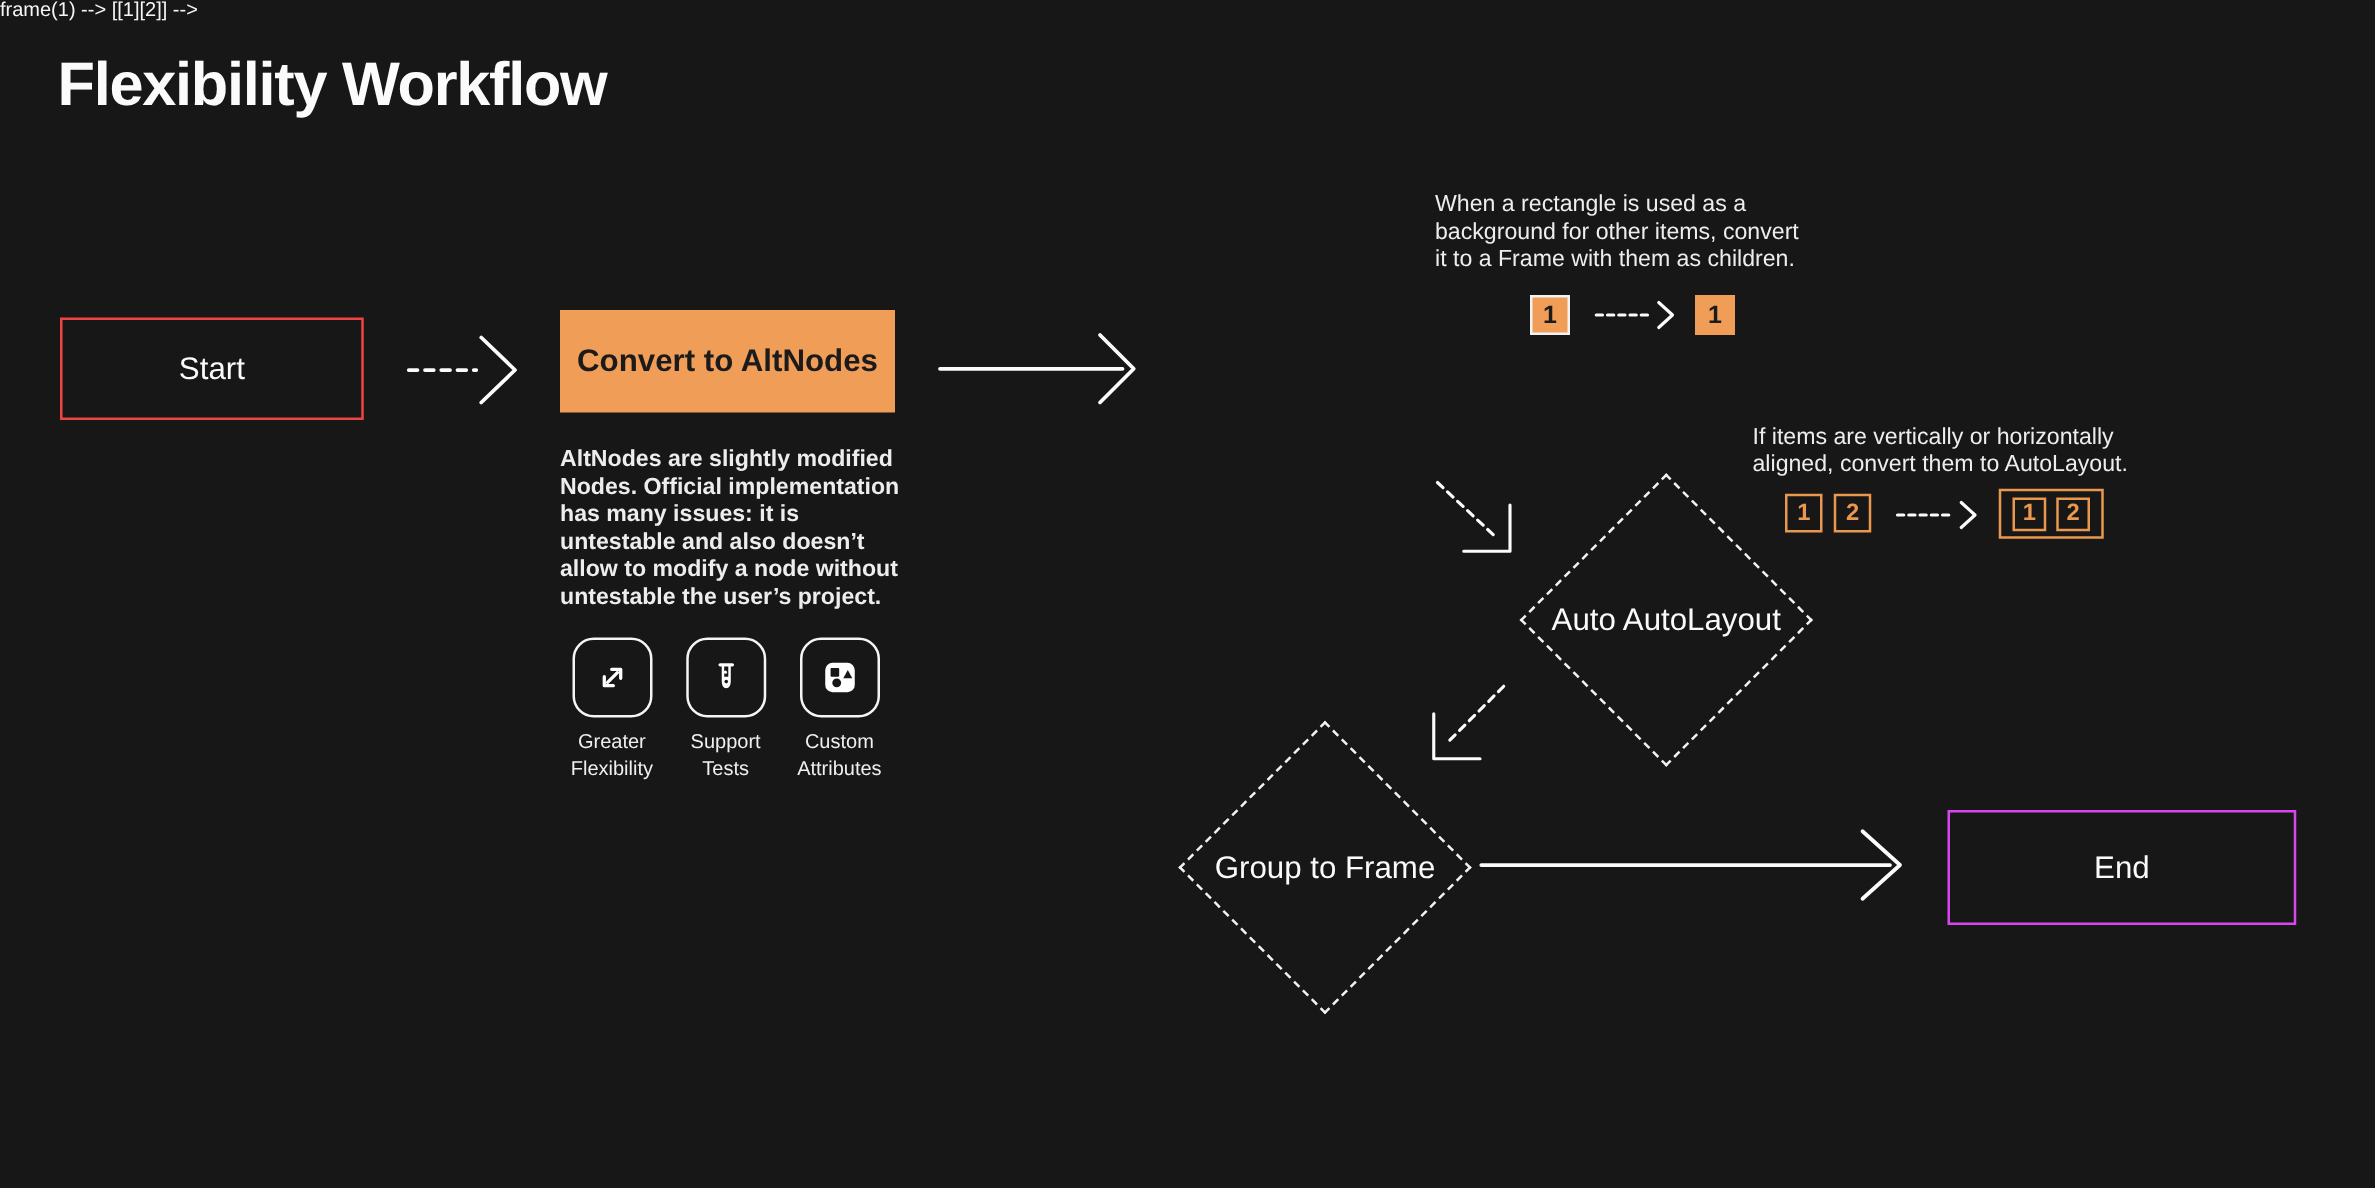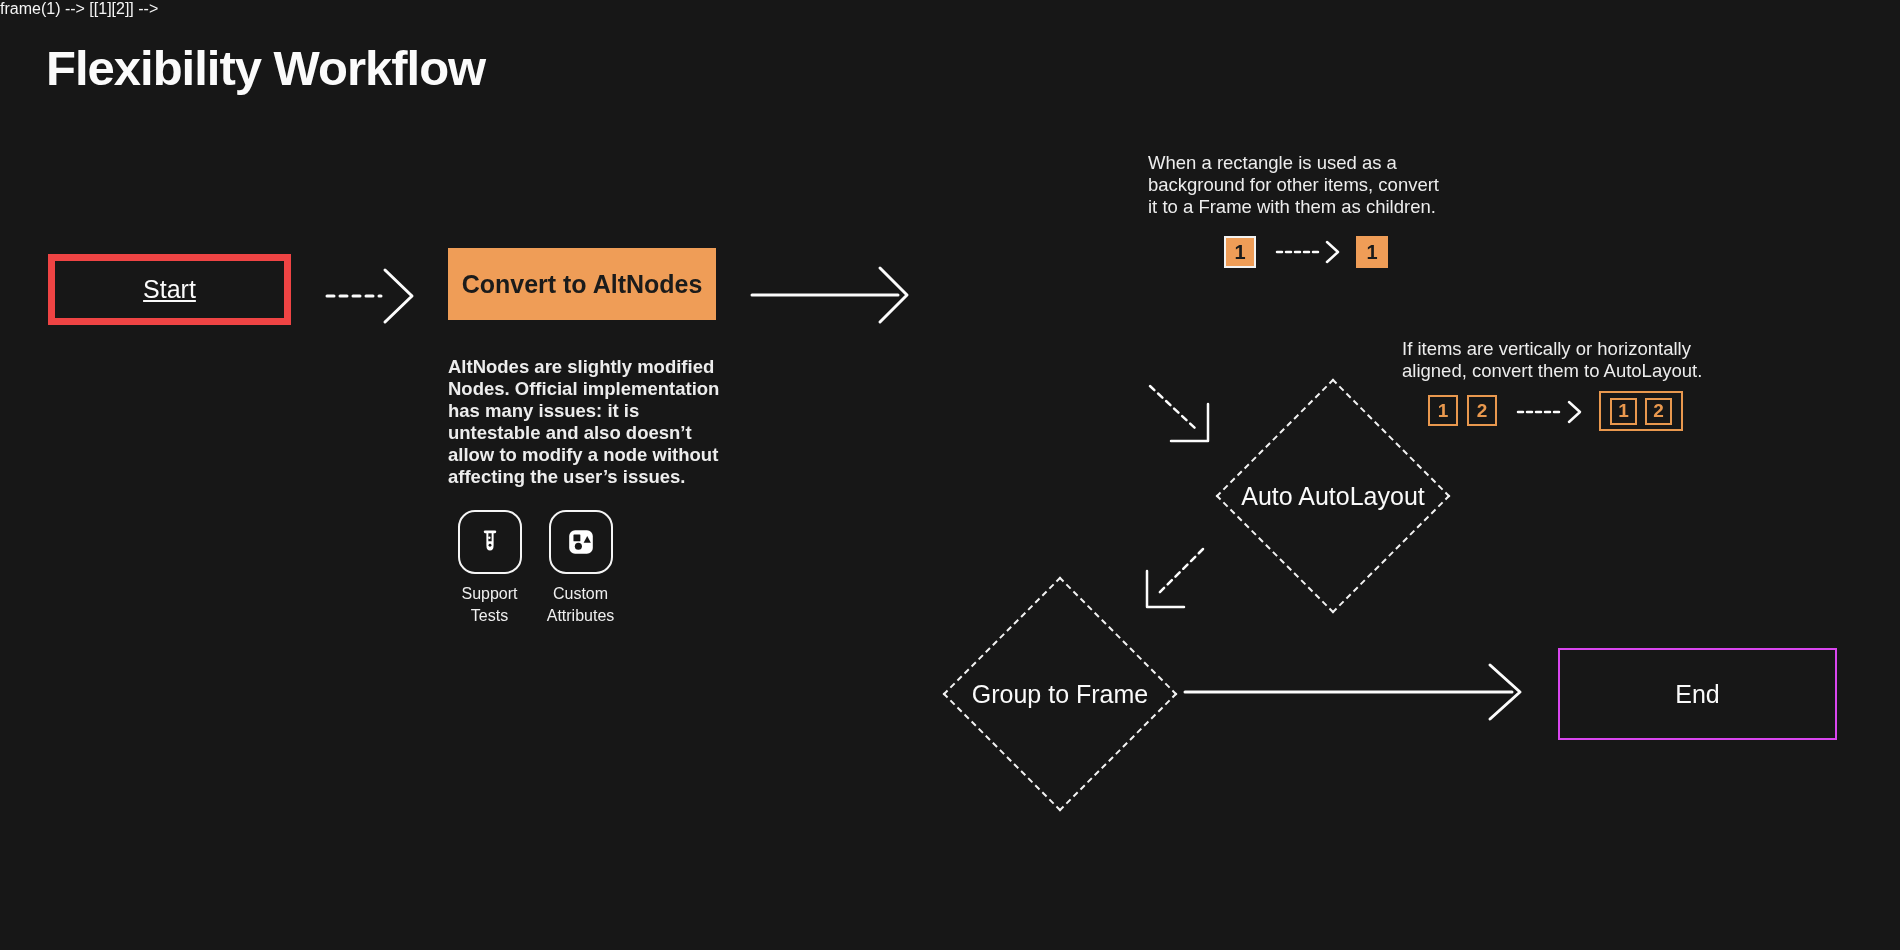--- a/index.html
+++ b/index.html
@@ -9,24 +9,24 @@
     overflow:hidden;
   }
   .abs{position:absolute;}
   .page-title{
     left:46px;top:40px;font-size:49px;font-weight:700;letter-spacing:-1px;color:#FBFBFB;
   }
   .term-box{
     box-sizing:border-box;display:flex;align-items:center;justify-content:center;
     font-size:25px;color:#FAFAFA;
   }
-  .start-box{left:48px;top:254px;width:243px;height:71px;border:7px solid #ef4444;text-decoration:underline;}
+  .start-box{left:48px;top:254px;width:243px;height:82px;border:2px solid #ef4444;}
   .end-box{left:1558px;top:648px;width:279px;height:92px;border:2px solid #d946ef;}
   .process-box{
-    left:448px;top:248px;width:268px;height:72px;background:#EF9D57;
+    left:448px;top:248px;width:268px;height:82px;background:#EF9D57;
     display:flex;align-items:center;justify-content:center;
     font-size:25px;font-weight:600;color:#1B1B1B;
   }
   .para{font-size:18.5px;line-height:22px;color:#EDEDED;}
   .desc{left:448px;top:356px;font-weight:bold;}
   .ann-rect{left:1148px;top:152px;}
   .ann-auto{left:1402px;top:338px;}
   .ann-group{left:1130px;top:771px;}
   .diamond-wrap{width:236px;height:236px;}
   .dw1{left:942px;top:177px;}
@@ -86,25 +86,40 @@
     <span>Convert to AltNodes</span>
   </div>
 
   
   <div class="abs para desc">
     <div>AltNodes are slightly modified</div>
     <div>Nodes. Official implementation</div>
     <div>has many issues: it is</div>
     <div>untestable and also doesn’t</div>
     <div>allow to modify a node without</div>
-    <div>affecting the user’s issues.</div>
+    <div>untestable the user’s project.</div>
   </div>
 
   
   <div class="abs features">
+    <div class="feature">
+      <div class="icon-box">
+        <svg width="42" height="42" viewBox="0 0 64 64">
+          <g fill="none" stroke="#FFFFFF" stroke-width="4" stroke-linecap="round" stroke-linejoin="round">
+            <line x1="26" y1="38" x2="38" y2="26"></line>
+            <polyline points="31,22 42,22 42,33"></polyline>
+            <polyline points="22,31 22,42 33,42"></polyline>
+          </g>
+        </svg>
+      </div>
+      <div class="feature-label">
+        <div>Greater</div>
+        <div>Flexibility</div>
+      </div>
+    </div>
     <div class="feature">
       <div class="icon-box">
         <svg width="42" height="42" viewBox="0 0 64 64">
           <line x1="24.5" y1="16.5" x2="39.5" y2="16.5" stroke="#FFFFFF" stroke-width="4" stroke-linecap="round"></line>
           <path d="M28 18 L28 37 Q28 43.5 32 43.5 Q36 43.5 36 37 L36 18" fill="none" stroke="#FFFFFF" stroke-width="3" stroke-linecap="round"></path>
           <path d="M28 31 L36 31 L36 37 Q36 43.5 32 43.5 Q28 43.5 28 37 Z" fill="#FFFFFF"></path>
           <circle cx="32" cy="37" r="2.2" fill="#171717"></circle>
           <circle cx="31" cy="25.5" r="1.9" fill="#FFFFFF"></circle>
         </svg>
       </div>

